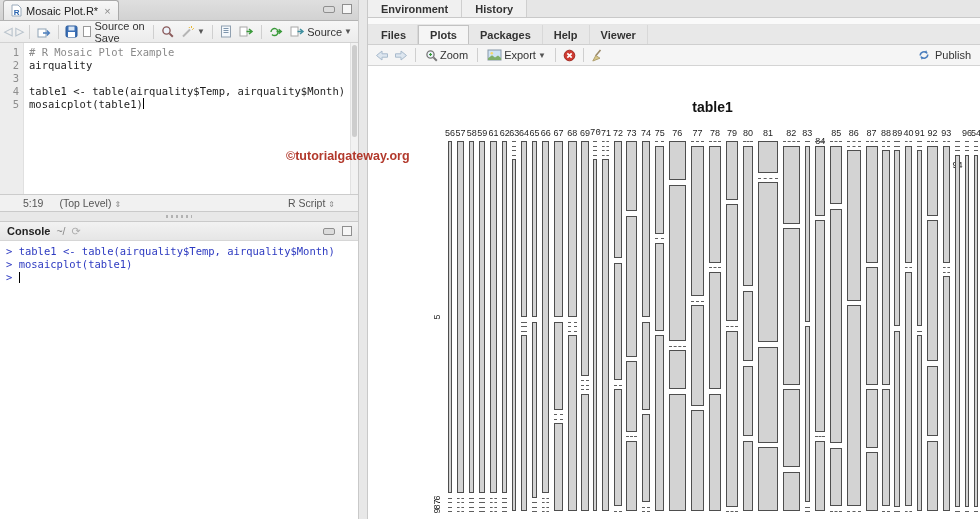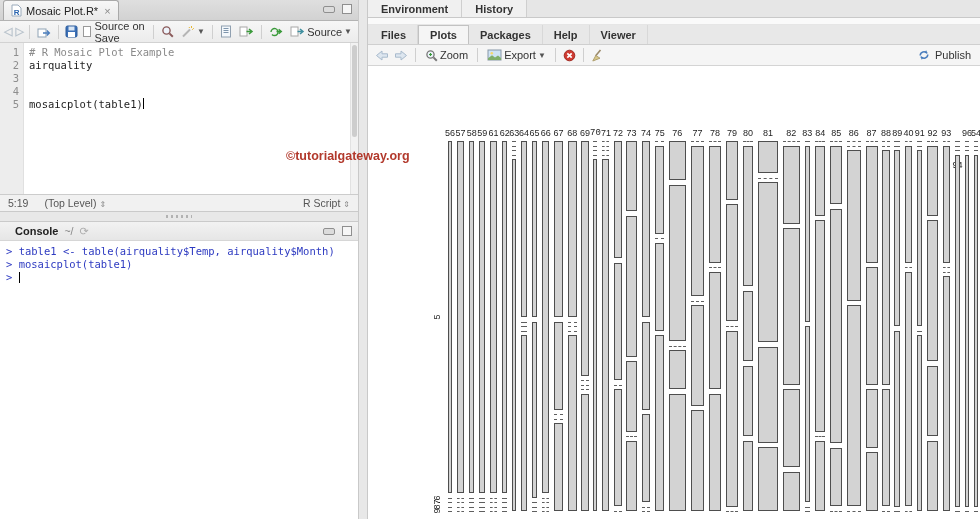--- a/index.html
+++ b/index.html
@@ -35,32 +35,32 @@
   .gutter-bg { position:absolute; left:0; top:0; bottom:0; width:24px; background:#ededed; border-right:1px solid #e0e0e0; }
   .crow { display:flex; position:relative; }
   .gut { width:24px; flex:none; text-align:right; padding-right:5px; color:#8e8e8e; }
   .ctext { padding-left:5px; white-space:pre; color:#1c1c1c; }
   .comment { color:#8a8a8a; }
   .cursor { display:inline-block; width:1.5px; height:11px; background:#000; vertical-align:-2px; }
   .scrollbar { position:absolute; right:0; top:0; bottom:0; width:8px; background:#f2f2f2; border-left:1px solid #e2e2e2; }
   .thumb { position:absolute; top:2px; left:1px; width:5px; height:92px; background:#cdcdcd; border-radius:3px; }
 
   .status-bar { height:17px; background:#f1f1f1; border-top:1px solid #cccccc; display:flex;
-    align-items:center; font-size:10.5px; color:#555; padding:0 8px; gap:16px; }
+    align-items:center; font-size:10.5px; color:#555; padding:0 23px; gap:16px; }
   .sb-right { margin-left:auto; }
   .updn { font-size:8px; color:#888; margin-left:3px; }
 
   .hsplit { height:11px; background:#e8e8e8; border-top:1px solid #cacaca; border-bottom:1px solid #cacaca; position:relative; }
   .grip { position:absolute; left:50%; top:3px; width:26px; height:3px; transform:translateX(-50%);
     background:repeating-linear-gradient(90deg,#b2b2b2 0 2px,transparent 2px 5px); }
 
   .console-pane { flex:1; display:flex; flex-direction:column; background:#fff; }
   .cons-title { height:19px; background:linear-gradient(#f2f2f2,#e6e6e6); border-bottom:1px solid #d6d6d6;
     display:flex; align-items:center; padding:0 7px; gap:6px; font-size:11px; position:relative; }
-  .cons-name { font-weight:bold; color:#222;margin-left:8px; }
+  .cons-name { font-weight:bold; color:#222; }
   .cons-dir { color:#888; font-size:10.5px; }
   .cons-arrow { color:#aaa; font-size:11px; }
   .cons-body { flex:1; padding:4px 0 0 6px; font-family:"DejaVu Sans Mono", monospace;
     font-size:10.5px; line-height:13px; color:#2d3ac1; }
   .cons-line { white-space:pre; }
 
   
   .right-col { flex:1; display:flex; flex-direction:column; background:#fff; }
   .top-tabs { height:18px; background:#e6e6e6; border-bottom:1px solid #c9c9c9; display:flex; align-items:stretch;
     font-size:11px; font-weight:bold; color:#333; }
@@ -192,20 +192,21 @@
         <div class="crow">
           <span class="gut">2</span>
           <span class="ctext">airquality</span>
         </div>
         <div class="crow">
           <span class="gut">3</span>
           <span class="ctext"></span>
         </div>
         <div class="crow">
           <span class="gut">4</span>
+          <span class="ctext">table1 &lt;- table(airquality$Temp, airquality$Month)</span>
         </div>
         <div class="crow">
           <span class="gut">5</span>
           <span class="ctext">mosaicplot(table1)</span>
             <span class="cursor"></span>
         </div>
         <div class="scrollbar">
             <div class="thumb"></div>
           </div>
       </div>
@@ -322,20 +323,21 @@
               <path d="M10.8 5.5 a3.8 3.8 0 0 1 -6.8 2.2" fill="none" stroke="#4a7dbd" stroke-width="1.5"></path>
               <path d="M9.2 1.2 l1.4 3.2 -3.2 -0.6z" fill="#4a7dbd"></path>
               <path d="M4.8 10.8 l-1.4 -3.2 3.2 0.6z" fill="#4a7dbd"></path>
             </svg>
         </span>
         <span>Publish</span>
       </div>
     </div>
 
     <div class="canvas">
+      <div class="plot-title">table1</div>
       <div id="mosaic">
           <span class="mxlab" style="left: 2px;">56</span>
           <span class="mylab" style="top: 176px;">5</span>
           <span class="mylab" style="top: 356.5px;">6</span>
           <span class="mylab" style="top: 361px;">7</span>
           <span class="mylab" style="top: 365.5px;">8</span>
           <span class="mylab" style="top: 370px;">9</span>
           <div class="mcol" style="left: 0px; width: 4px;">
             <div class="mseg" style="top: 0px; height: 352px; background: rgb(211, 211, 211); border-color: rgb(78, 78, 78);"></div>
             <div class="mdash" style="top: 356.5px;"></div>
@@ -544,21 +546,21 @@
             <div class="mseg" style="top: 330.889px; height: 39.1111px; background: rgb(211, 211, 211); border-color: rgb(78, 78, 78);"></div>
           </div>
           <span class="mxlab" style="left: 359.3px;">83</span>
           <div class="mcol" style="left: 356.5px; width: 5.6px;">
             <div class="mdash" style="top: 0px;"></div>
             <div class="mseg" style="top: 4.5px; height: 176px; background: rgb(211, 211, 211); border-color: rgb(78, 78, 78);"></div>
             <div class="mseg" style="top: 185px; height: 176px; background: rgb(211, 211, 211); border-color: rgb(78, 78, 78);"></div>
             <div class="mdash" style="top: 365.5px;"></div>
             <div class="mdash" style="top: 370px;"></div>
           </div>
-          <span class="mxlab" style="left: 372.15px;">84</span>
+          <span class="mxlab" style="left: 372.15px; margin-top: 8px;">84</span>
           <div class="mcol" style="left: 366.95px; width: 10.4px;">
             <div class="mdash" style="top: 0px;"></div>
             <div class="mseg" style="top: 4.5px; height: 70.4px; background: rgb(211, 211, 211); border-color: rgb(78, 78, 78);"></div>
             <div class="mseg" style="top: 79.4px; height: 211.2px; background: rgb(211, 211, 211); border-color: rgb(78, 78, 78);"></div>
             <div class="mdash" style="top: 295.1px;"></div>
             <div class="mseg" style="top: 299.6px; height: 70.4px; background: rgb(211, 211, 211); border-color: rgb(78, 78, 78);"></div>
           </div>
           <span class="mxlab" style="left: 388.2px;">85</span>
           <div class="mcol" style="left: 382.2px; width: 12px;">
             <div class="mdash" style="top: 0px;"></div>

